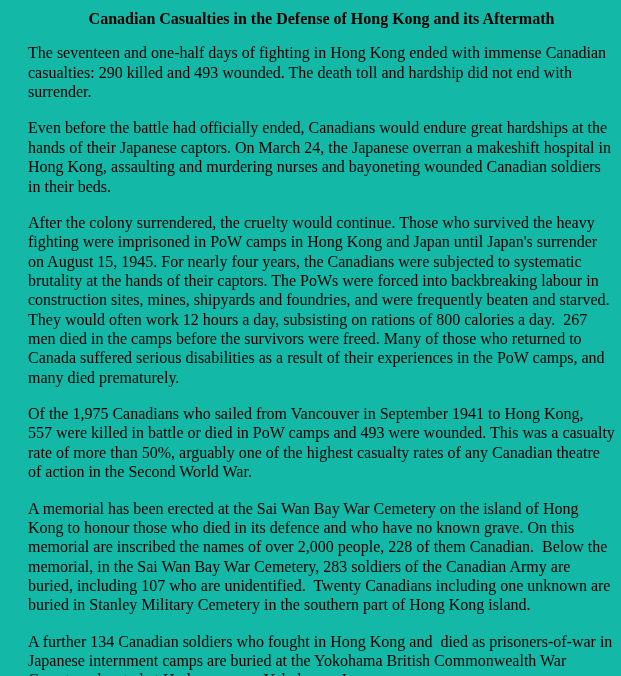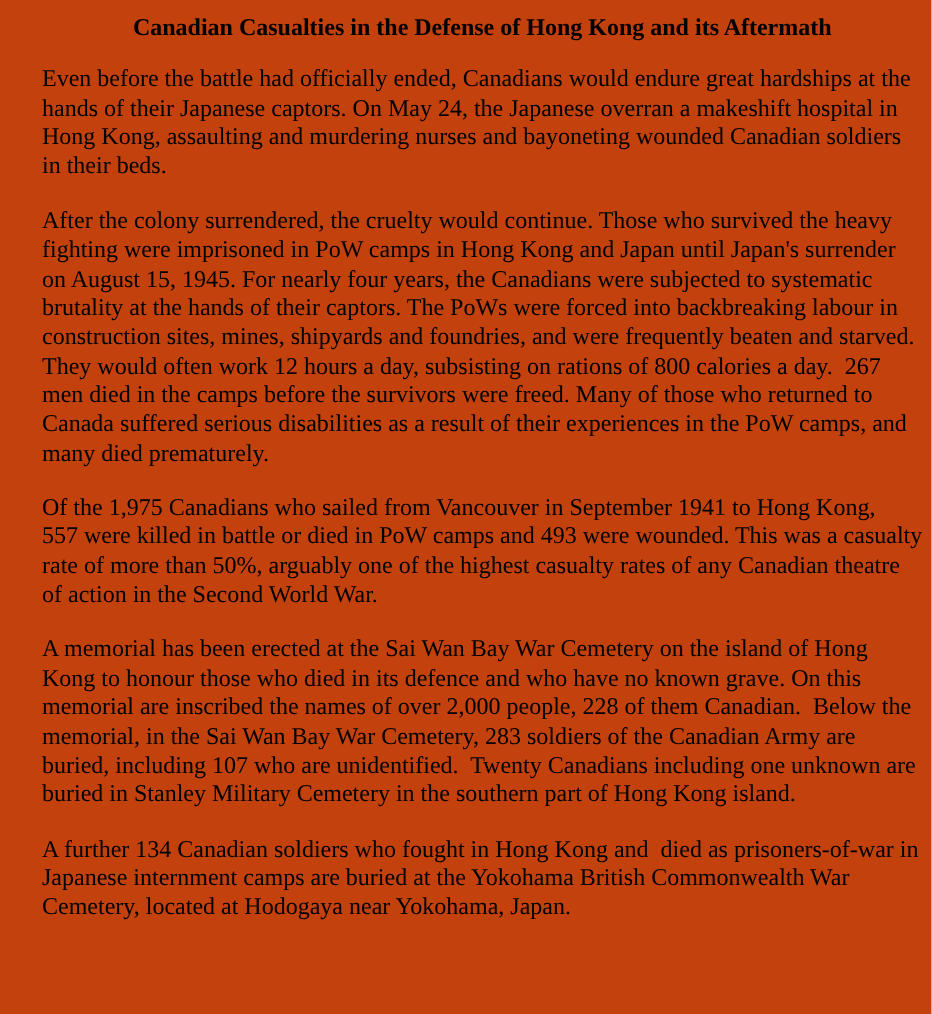--- a/index.html
+++ b/index.html
@@ -4,21 +4,21 @@
 <style>
   html, body {
     margin: 0;
     padding: 0;
     background: #ffffff;
   }
   .page {
     width: 621px;
     height: 676px;
     box-sizing: border-box;
-    background: #c2410c;
+    background: #14b8a6;
     color: #000000;
     padding: 9px 6px 0 28px;
     font-family: "Liberation Serif", "DejaVu Serif", serif;
     font-size: 16px;
     line-height: 1.21;
     overflow: hidden;
   }
   .doc-title {
     font-size: 16px;
     font-weight: bold;
@@ -30,22 +30,23 @@
     margin: 0 0 17px 0;
     white-space: pre-wrap;
   }
 </style>
 </head>
 <body>
 
 <div class="page">
   <h1 class="doc-title">Canadian Casualties in the Defense of Hong Kong and its Aftermath</h1>
 
+  <p class="body-para">The seventeen and one-half days of fighting in Hong Kong ended with immense Canadian casualties: 290 killed and 493 wounded. The death toll and hardship did not end with surrender.</p>
 
-  <p class="body-para">Even before the battle had officially ended, Canadians would endure great hardships at the hands of their Japanese captors. On May 24, the Japanese overran a makeshift hospital in Hong Kong, assaulting and murdering nurses and bayoneting wounded Canadian soldiers in their beds.</p>
+  <p class="body-para">Even before the battle had officially ended, Canadians would endure great hardships at the hands of their Japanese captors. On March 24, the Japanese overran a makeshift hospital in Hong Kong, assaulting and murdering nurses and bayoneting wounded Canadian soldiers in their beds.</p>
 
   <p class="body-para">After the colony surrendered, the cruelty would continue. Those who survived the heavy fighting were imprisoned in PoW camps in Hong Kong and Japan until Japan's surrender on August 15, 1945. For nearly four years, the Canadians were subjected to systematic brutality at the hands of their captors. The PoWs were forced into backbreaking labour in construction sites, mines, shipyards and foundries, and were frequently beaten and starved.  They would often work 12 hours a day, subsisting on rations of 800 calories a day.  267 men died in the camps before the survivors were freed. Many of those who returned to Canada suffered serious disabilities as a result of their experiences in the PoW camps, and many died prematurely.</p>
 
   <p class="body-para">Of the 1,975 Canadians who sailed from Vancouver in September 1941 to Hong Kong,  557 were killed in battle or died in PoW camps and 493 were wounded. This was a casualty rate of more than 50%, arguably one of the highest casualty rates of any Canadian theatre of action in the Second World War.</p>
 
   <p class="body-para">A memorial has been erected at the Sai Wan Bay War Cemetery on the island of Hong Kong to honour those who died in its defence and who have no known grave. On this memorial are inscribed the names of over 2,000 people, 228 of them Canadian.  Below the memorial, in the Sai Wan Bay War Cemetery, 283 soldiers of the Canadian Army are buried, including 107 who are unidentified.  Twenty Canadians including one unknown are buried in Stanley Military Cemetery in the southern part of Hong Kong island.</p>
 
   <p class="body-para">A further 134 Canadian soldiers who fought in Hong Kong and  died as prisoners-of-war in Japanese internment camps are buried at the Yokohama British Commonwealth War Cemetery, located at Hodogaya near Yokohama, Japan.</p>
 </div>
 

